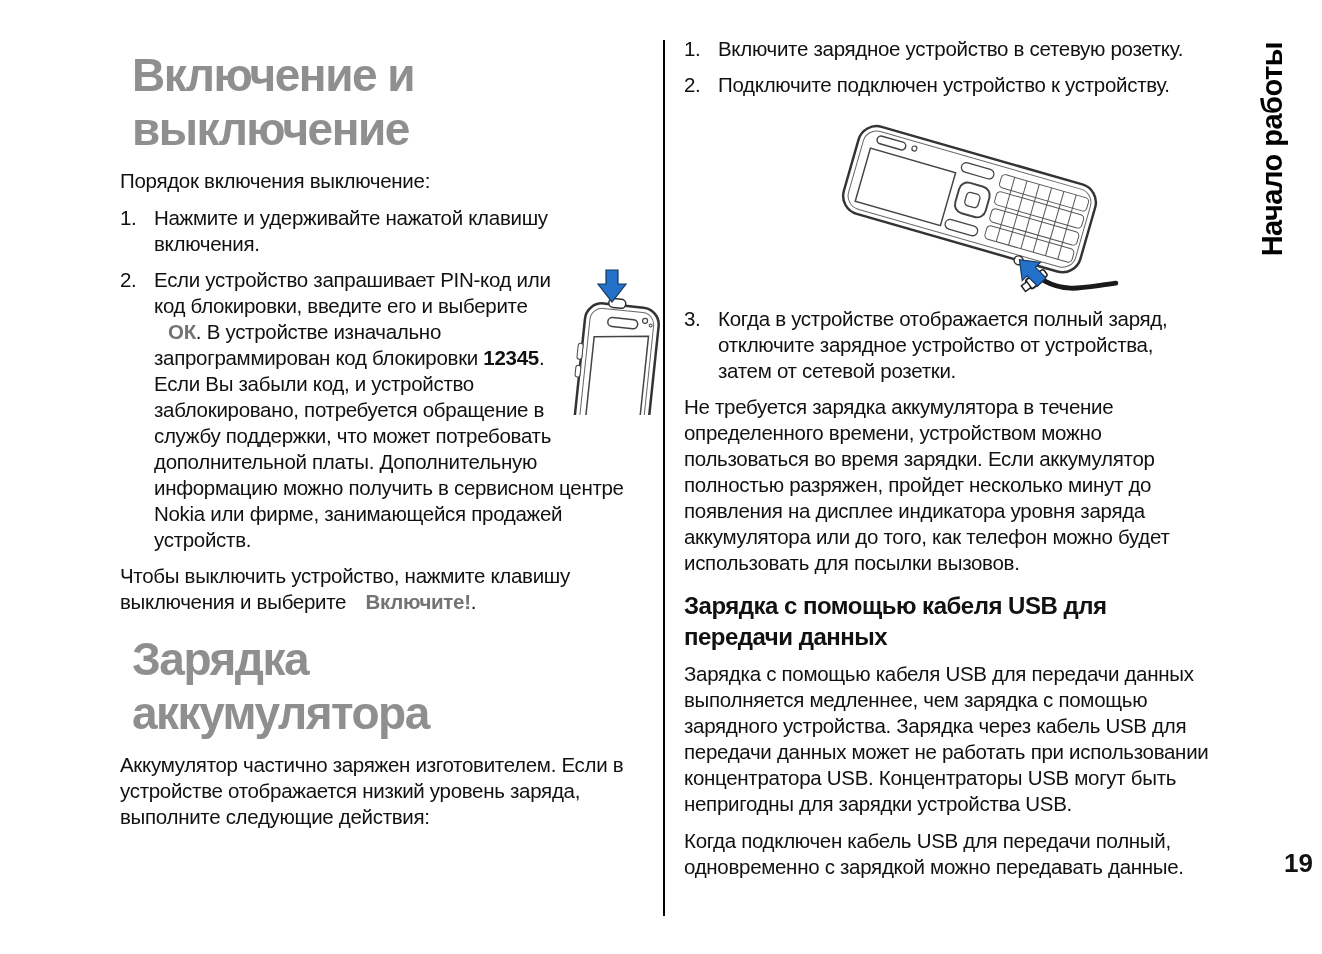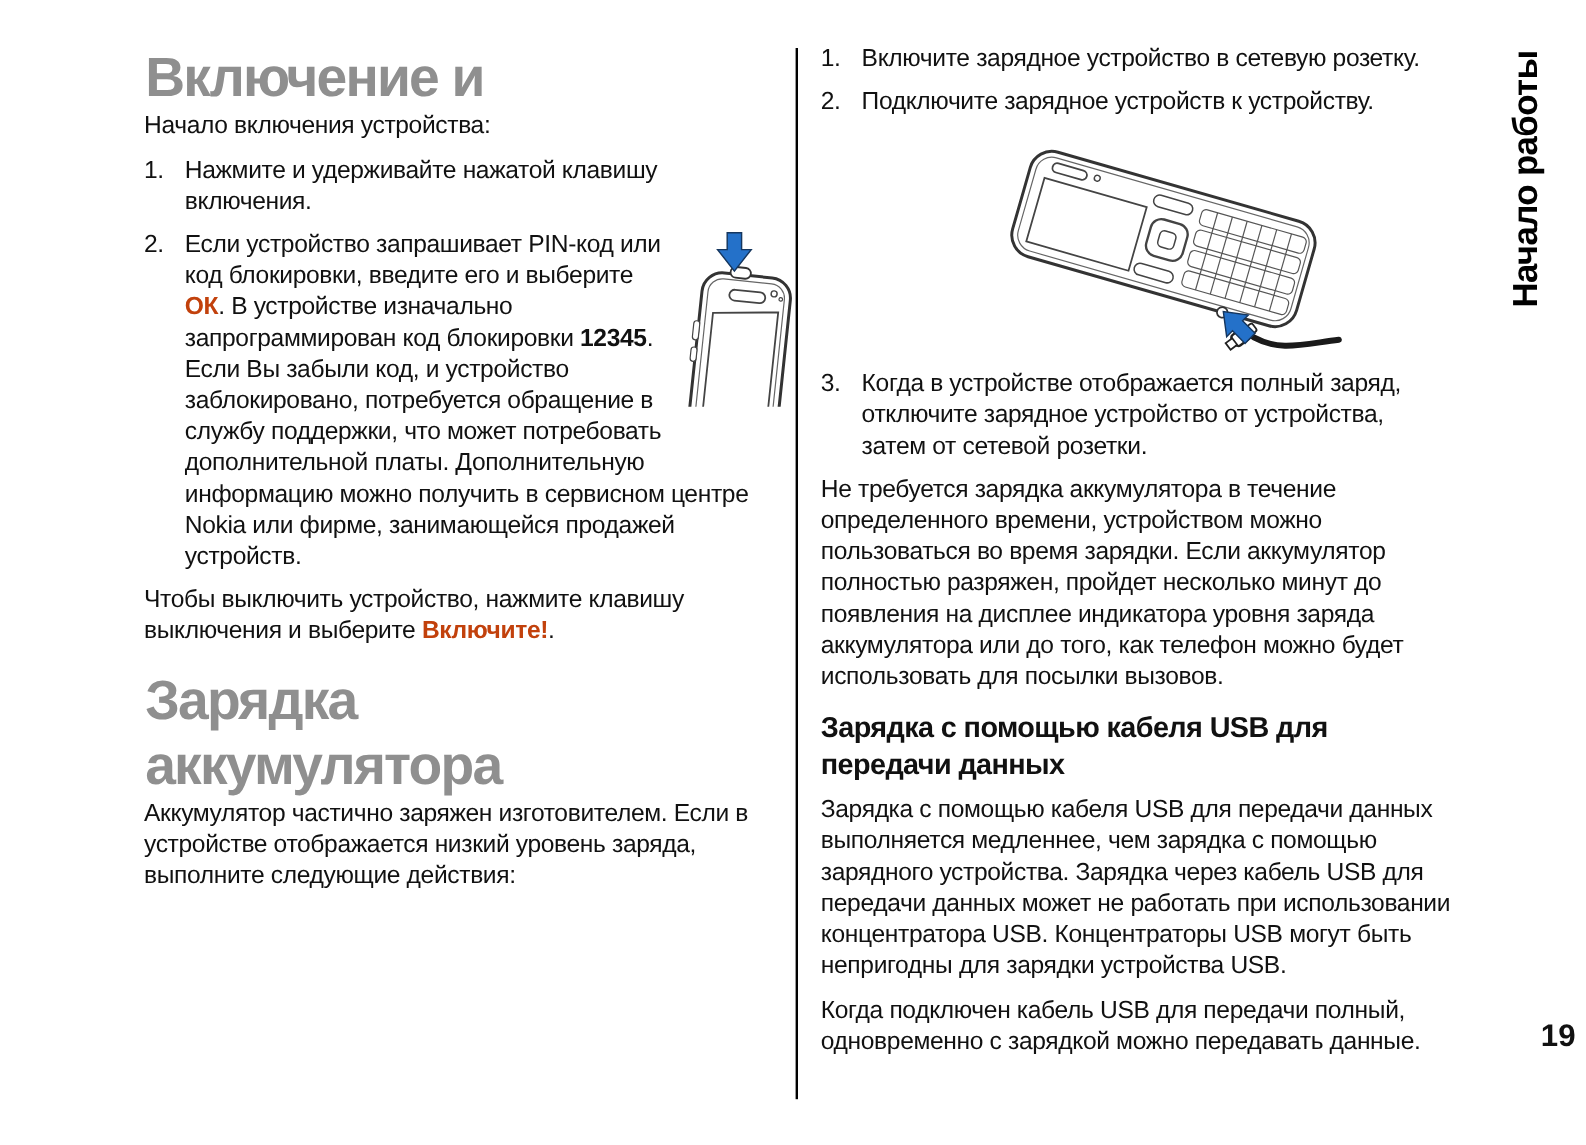--- a/index.html
+++ b/index.html
@@ -10,33 +10,33 @@
     font-family:"Liberation Sans", sans-serif;
     color:#111111;
     overflow:hidden;
   }
   .col-left  { position:absolute; left:120px; top:36px; width:524px; }
   .col-right { position:absolute; left:684px; top:36px; width:528px; }
   .divider   { position:absolute; left:663px; top:40px; width:2px; height:876px; background:#000; }
 
   .big-heading {
     font-size:46px; line-height:54px; font-weight:bold;
-    color:#8f8f8f; letter-spacing:-1.5px; margin:1px;
+    color:#8f8f8f; letter-spacing:-1.5px; margin:12px;
   }
   .body-text, .li-txt {
     font-size:20.5px; line-height:26px; letter-spacing:-0.3px;
   }
   p.body-text { margin:0 0 11px 0; }
   .intro { margin-top:13px; }
 
   .li { display:flex; margin:0 0 10px 0; }
   .li-num { flex:none; width:34px; font-size:20.5px; line-height:26px; letter-spacing:-0.3px; }
   .li-txt { flex:1; }
 
-  .link { color:#c2410c; font-weight:bold; }
+  .link { color:#737373; font-weight:bold;margin-left:14px; }
   .bold { font-weight:bold; }
 
   .sub-heading {
     font-size:24px; line-height:31px; font-weight:bold; letter-spacing:-0.5px;
     margin:14px 0 9px 0;
   }
   .heading2 { margin-top:17px; }
   .float-phone {
     float:right; width:96px; height:146px;
     margin:2px -20px 4px 10px;
@@ -62,23 +62,24 @@
 </style>
 </head>
 <body>
 
 <div class="page">
 
   <div class="col-left">
 
     <h1 class="big-heading">
       <div>Включение и</div>
+      <div>выключение</div>
     </h1>
 
-    <p class="body-text intro">Начало включения устройства:</p>
+    <p class="body-text intro">Порядок включения выключение:</p>
 
     <div class="li">
       <div class="li-num">1.</div>
       <div class="li-txt">Нажмите и удерживайте нажатой клавишу включения.</div>
     </div>
 
     <div class="li">
       <div class="li-num">2.</div>
       <div class="li-txt">
         
@@ -114,21 +115,21 @@
 
   <div class="col-right">
 
     <div class="li">
       <div class="li-num">1.</div>
       <div class="li-txt">Включите зарядное устройство в сетевую розетку.</div>
     </div>
 
     <div class="li" style="margin-bottom:4px;">
       <div class="li-num">2.</div>
-      <div class="li-txt">Подключите зарядное устройств к устройству.</div>
+      <div class="li-txt">Подключите подключен устройство к устройству.</div>
     </div>
 
     
     <svg class="charge-img" viewBox="0 0 300 195">
       <g transform="translate(40,20) rotate(16)" fill="#ffffff" stroke="#333333">
         <rect x="0" y="0" width="250" height="92" rx="19" stroke-width="2.5"></rect>
         <rect x="5" y="5" width="240" height="82" rx="14" stroke="#666" stroke-width="1"></rect>
 
         <rect x="18" y="9" width="30" height="8" rx="4" stroke="#444" stroke-width="1.5"></rect>
         <circle cx="57" cy="12" r="2.5" fill="none" stroke="#444" stroke-width="1.2"></circle>

